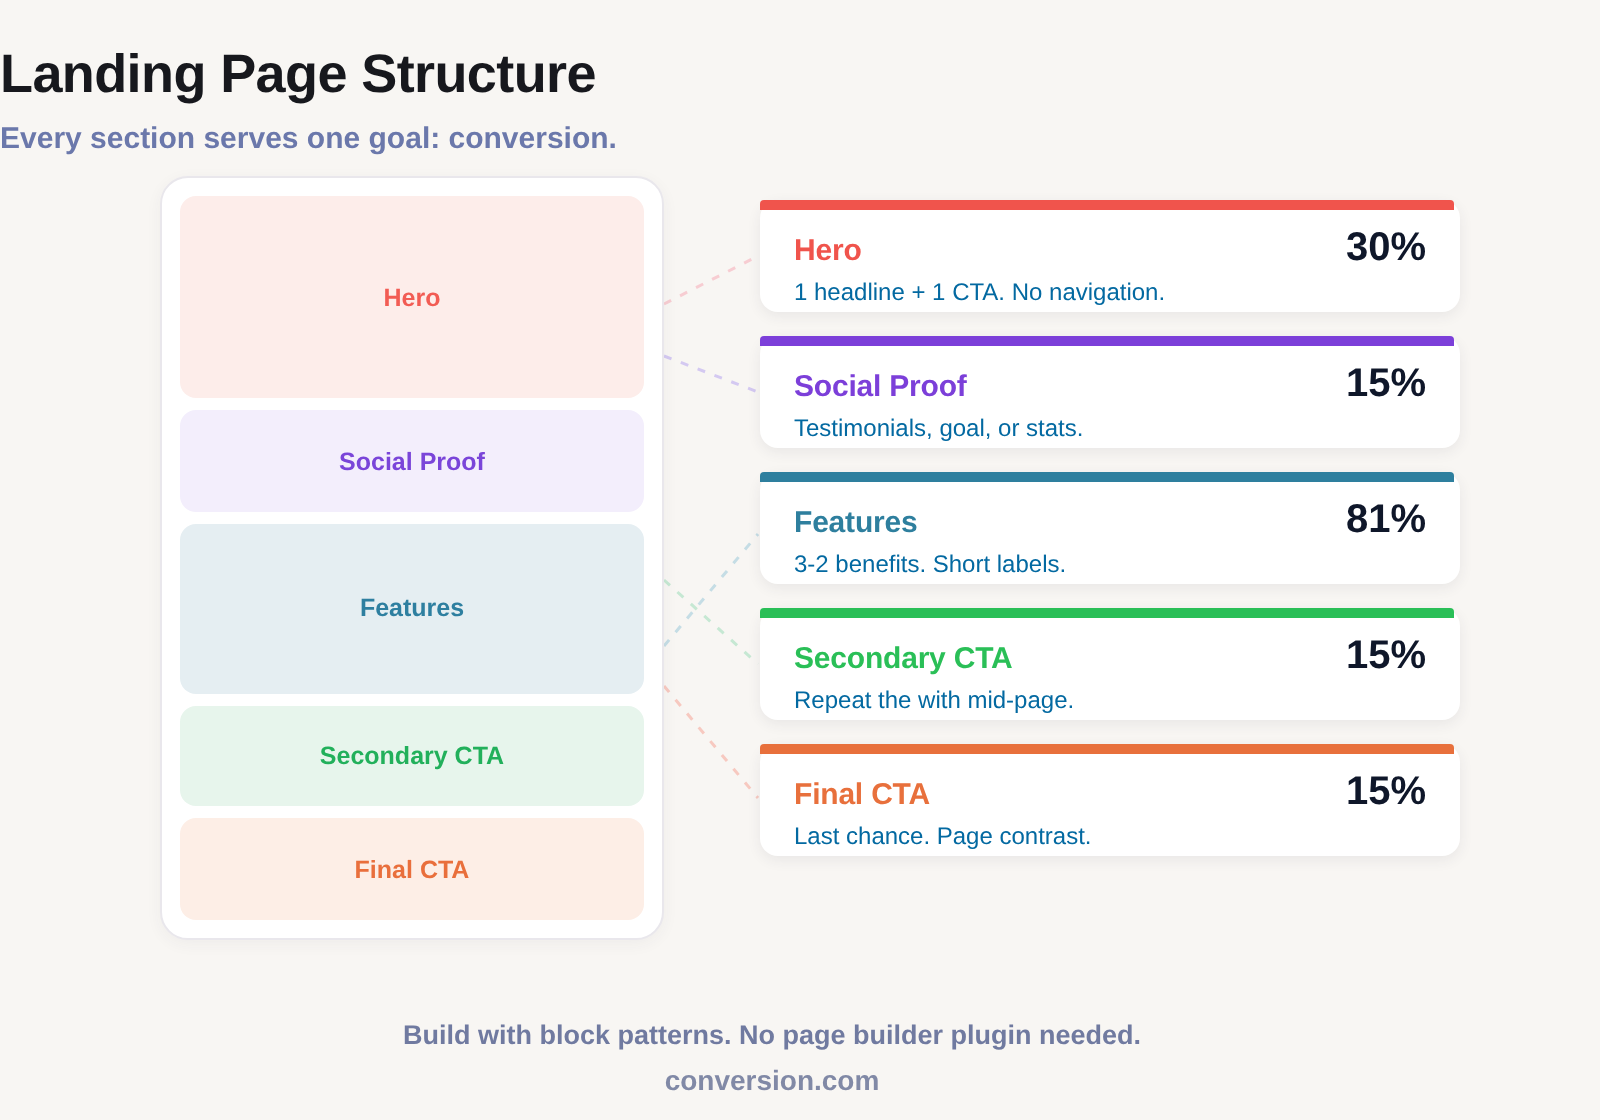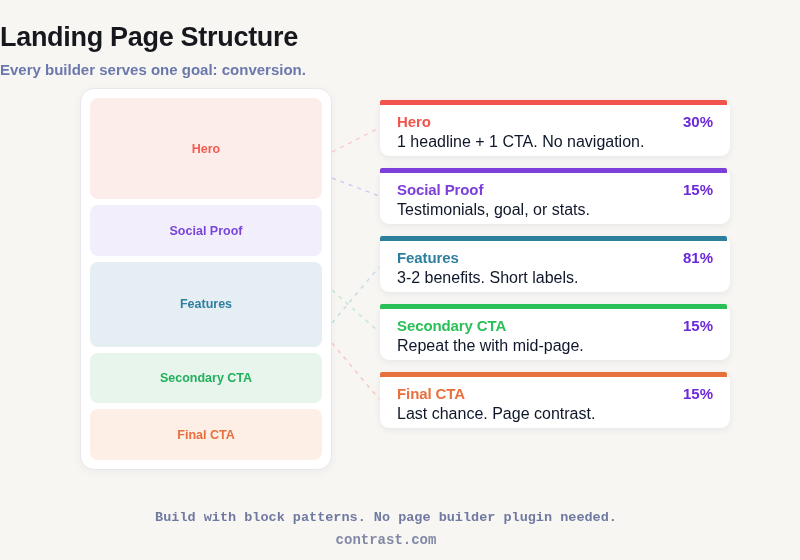--- a/index.html
+++ b/index.html
@@ -49,36 +49,36 @@
   }
   .card-bar {
     position: absolute; top: 0; left: 0; width: 347px; height: 5px;
     border-radius: 2px 2px 0 0;
   }
   .card-row {
     display: flex; justify-content: space-between; align-items: baseline;
     padding: 13px 17px 0 17px;
   }
   .card-title { font-size: 15px; font-weight: 800; letter-spacing: -0.1px; }
-  .card-pct { font-size: 15px; font-weight: 800; color: #6d28d9; }
-  .card-desc { padding: 3px 27px 0 17px; font-size: 16px; font-weight: 500; color: #0f172a; }
+  .card-pct { font-size: 20px; font-weight: 800; color: #0f172a; }
+  .card-desc { padding: 3px 27px 0 17px; font-size: 12px; font-weight: 500; color: #0369a1; }
 
   
-  .footer { position: absolute; left: 0; top: 510px; width: 772px; text-align: center; font-family: Liberation Mono, monospace; }
+  .footer { position: absolute; left: 0; top: 510px; width: 772px; text-align: center; }
   .footer-note { font-size: 13.5px; font-weight: 600; color: #707aa0; }
   .footer-site { margin-top: 7px; font-size: 14px; font-weight: 700; color: #8189a6; }
 </style>
 </head>
 <body>
 
 <div class="page">
 
   <div class="header">
     <div class="title">Landing Page Structure</div>
-    <div class="subtitle">Every builder serves one goal: conversion.</div>
+    <div class="subtitle">Every section serves one goal: conversion.</div>
   </div>
 
   <svg class="connectors" viewBox="0 0 800 560">
     <line x1="332" y1="152" x2="379" y2="128" stroke-width="1.5" stroke-dasharray="4 5" stroke="#f7cdd2"></line>
     <line x1="332" y1="178" x2="379" y2="196" stroke-width="1.5" stroke-dasharray="4 5" stroke="#d4c9f1"></line>
     <line x1="332" y1="323" x2="379" y2="267" stroke-width="1.5" stroke-dasharray="4 5" stroke="#c5dde5"></line>
     <line x1="332" y1="290" x2="379" y2="332" stroke-width="1.5" stroke-dasharray="4 5" stroke="#c6e8d3"></line>
     <line x1="332" y1="343" x2="379" y2="399" stroke-width="1.5" stroke-dasharray="4 5" stroke="#f7c9c0"></line>
   </svg>
 
@@ -144,16 +144,16 @@
         <span class="card-title" style="color: rgb(232, 112, 60);">Final CTA</span>
         <span class="card-pct">15%</span>
       </div>
       <div class="card-desc">Last chance. Page contrast.</div>
     </div>
 
   </div>
 
   <div class="footer">
     <div class="footer-note">Build with block patterns. No page builder plugin needed.</div>
-    <div class="footer-site">contrast.com</div>
+    <div class="footer-site">conversion.com</div>
   </div>
 
 </div>
 
 </body></html>

